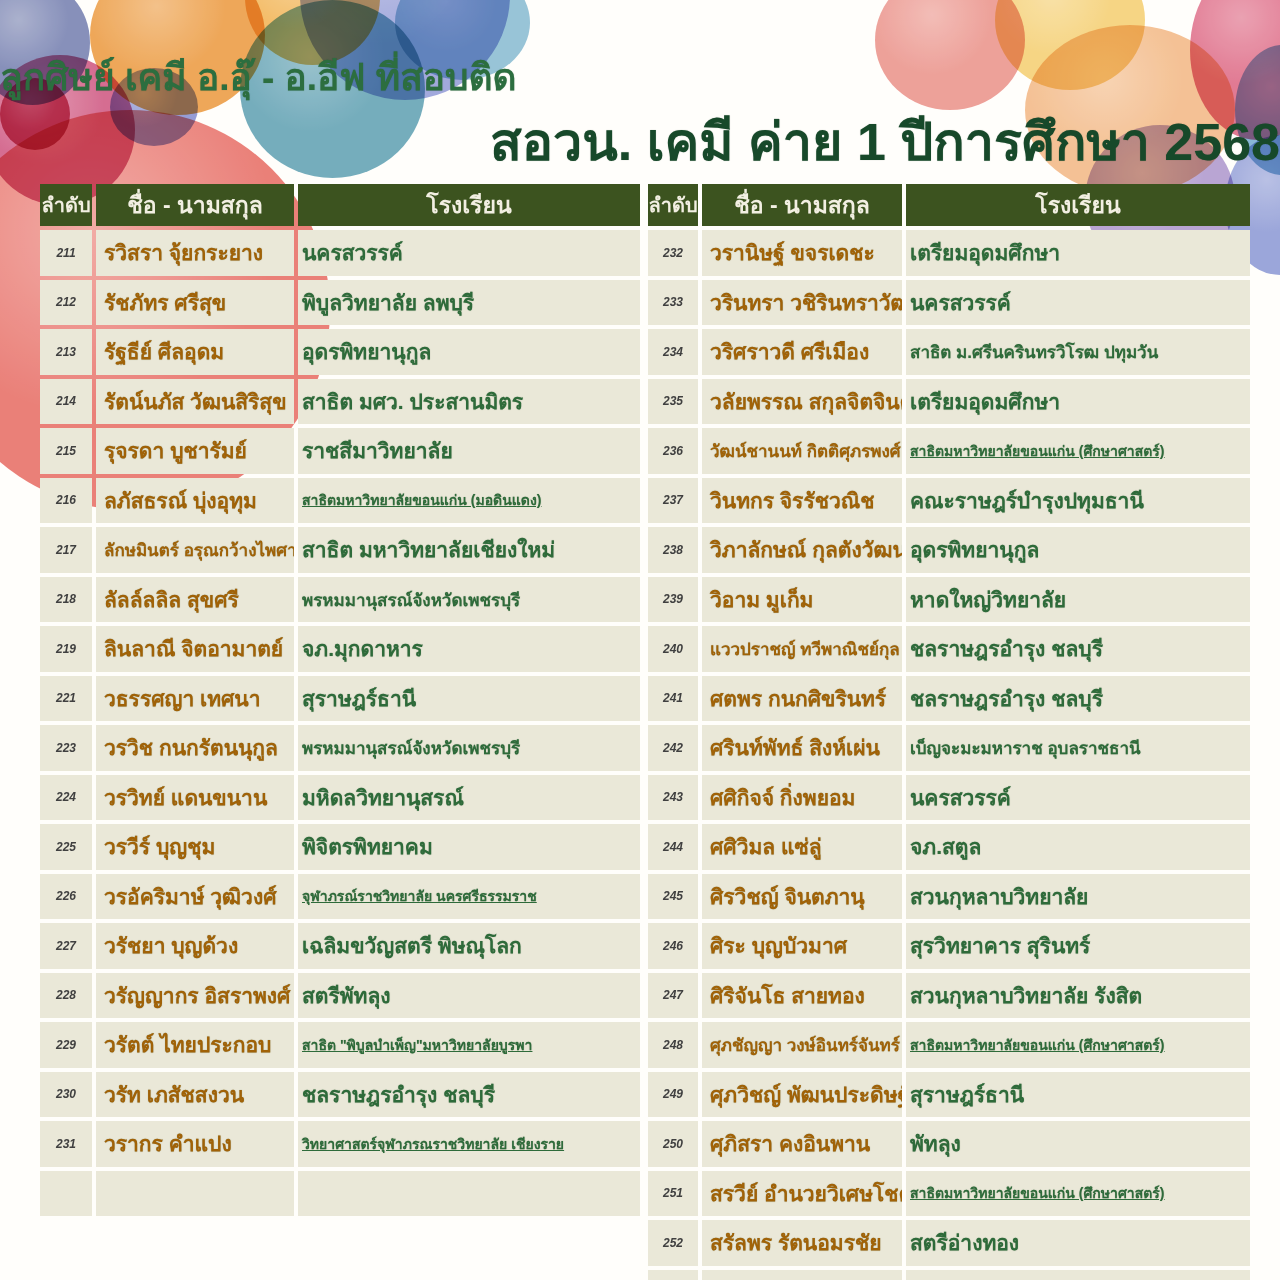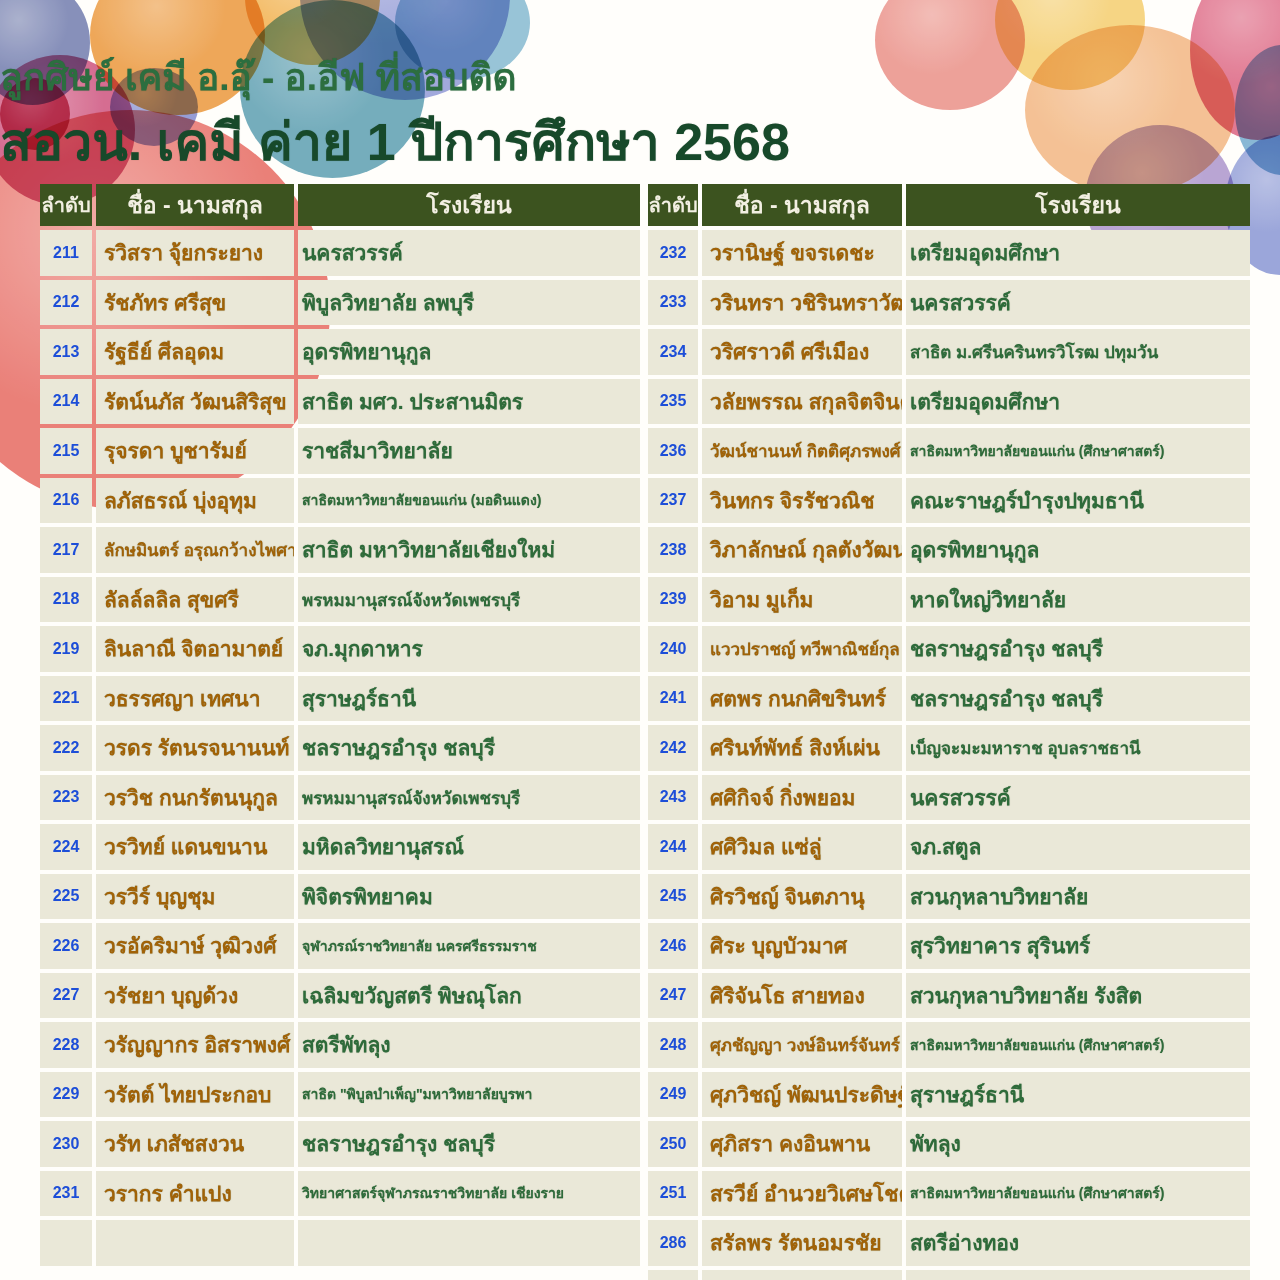--- a/index.html
+++ b/index.html
@@ -6,40 +6,40 @@
   .page{
     position:relative;width:1280px;height:1280px;background:#fffefb;
     overflow:hidden;font-family:"Liberation Sans","DejaVu Sans",sans-serif;
   }
   
   .bl{position:absolute;border-radius:50%;mix-blend-mode:multiply;opacity:.92;}
   
   .title1{position:absolute;left:0;right:0;top:47px;
     font-size:37px;font-weight:bold;color:#2c6e3f;z-index:2;
     text-shadow:0 0 1px rgba(20,60,30,.35);}
-  .title2{position:absolute;left:0;right:0;top:100px;text-align:left;
+  .title2{position:absolute;left:0;right:0;top:100px;text-align:right;
     font-size:52px;font-weight:bold;color:#17492a;z-index:2;
     text-shadow:0 0 1px rgba(10,40,20,.35);}
   
   table.t{position:absolute;top:180px;border-collapse:separate;border-spacing:4px;
     table-layout:fixed;z-index:1;}
   table.t.left{left:36px;width:608px;}
   table.t.right{left:644px;width:610px;}
   .t th{background:#3c531f;color:#f2efe2;font-weight:bold;height:42px;
     font-size:23px;text-align:center;padding:0;}
   .t th.c-no{font-size:20px;}
   .t td{background:#eae8d8;height:45.5px;vertical-align:middle;
     overflow:hidden;white-space:nowrap;padding:0;}
-  .t td.no{color:#1d4ed8;font-weight:bold;text-align:center;font-size:16px;}
+  .t td.no{color:#404040;font-weight:bold;text-align:center;font-size:12px;font-style:italic;}
   .t td.name{color:#a16207;font-weight:bold;font-size:21px;padding-left:8px;
     text-shadow:0 0 1px rgba(25,60,25,.4);}
   .t td.school{color:#2e6b3a;font-weight:bold;font-size:21px;padding-left:4px;
     text-shadow:0 0 1px rgba(25,60,25,.4);}
   .sz-sm{font-size:17px !important;}
-  .sz-xs{font-size:14px !important;}
+  .sz-xs{font-size:14px !important;text-decoration:underline;}
 </style>
 </head>
 <body>
 
 <div class="page">
 
   <div>
     <i class="bl" style="left:-25px;top:-20px;width:115px;height:125px;background:radial-gradient(circle at 38% 32%, rgba(255,255,255,.3), rgba(255,255,255,0) 45%), #7d88b8;"></i>
     <i class="bl" style="left:-15px;top:55px;width:150px;height:150px;background:radial-gradient(circle at 38% 32%, rgba(255,255,255,.3), rgba(255,255,255,0) 45%), #d2608a;"></i>
     <i class="bl" style="left:0px;top:78px;width:70px;height:72px;background:radial-gradient(circle at 38% 32%, rgba(255,255,255,.25), rgba(255,255,255,0) 45%), #cc4668;"></i>
@@ -123,25 +123,20 @@
           <td class="no">219</td>
           <td class="name">ลินลาณี จิตอามาตย์</td>
           <td class="school">จภ.มุกดาหาร</td>
         </tr>
         <tr>
           <td class="no">221</td>
           <td class="name">วธรรศญา เทศนา</td>
           <td class="school">สุราษฎร์ธานี</td>
         </tr>
         <tr>
-          <td class="no">222</td>
-          <td class="name">วรดร  รัตนรจนานนท์</td>
-          <td class="school">ชลราษฎรอำรุง ชลบุรี</td>
-        </tr>
-        <tr>
           <td class="no">223</td>
           <td class="name">วรวิช กนกรัตนนุกูล</td>
           <td class="school sz-sm">พรหมมานุสรณ์จังหวัดเพชรบุรี</td>
         </tr>
         <tr>
           <td class="no">224</td>
           <td class="name">วรวิทย์ แดนขนาน</td>
           <td class="school">มหิดลวิทยานุสรณ์</td>
         </tr>
         <tr>
@@ -295,21 +290,21 @@
           <td class="no">250</td>
           <td class="name">ศุภิสรา คงอินพาน</td>
           <td class="school">พัทลุง</td>
         </tr>
         <tr>
           <td class="no">251</td>
           <td class="name">สรวีย์ อำนวยวิเศษโชค</td>
           <td class="school sz-xs">สาธิตมหาวิทยาลัยขอนแก่น (ศึกษาศาสตร์)</td>
         </tr>
         <tr>
-          <td class="no">286</td>
+          <td class="no">252</td>
           <td class="name">สรัลพร รัตนอมรชัย</td>
           <td class="school">สตรีอ่างทอง</td>
         </tr>
         <tr>
           <td class="no"></td>
           <td class="name"></td>
           <td class="school"></td>
         </tr>
       </tbody>
   </table>

